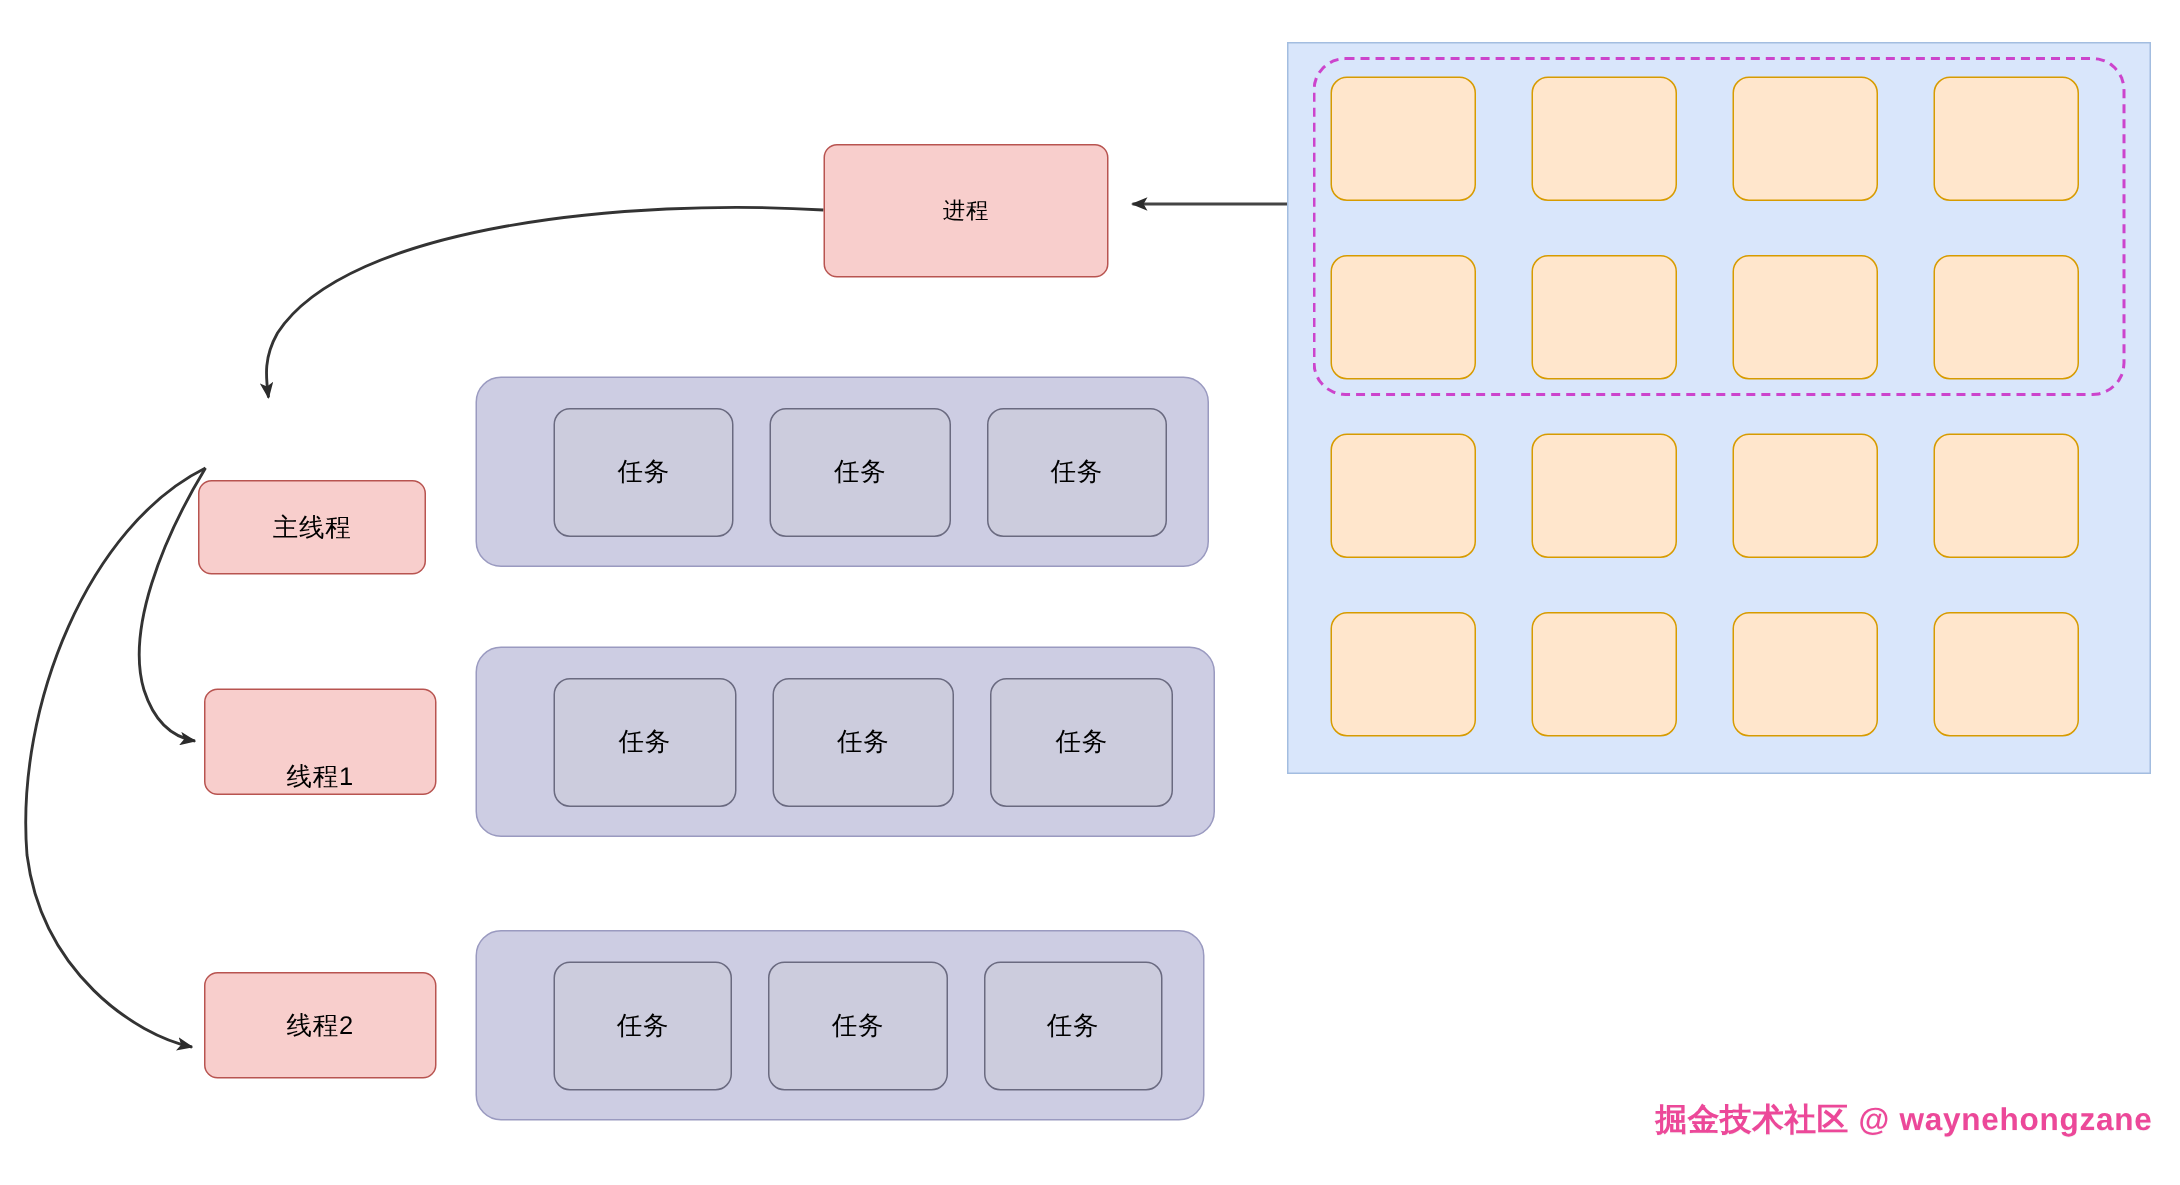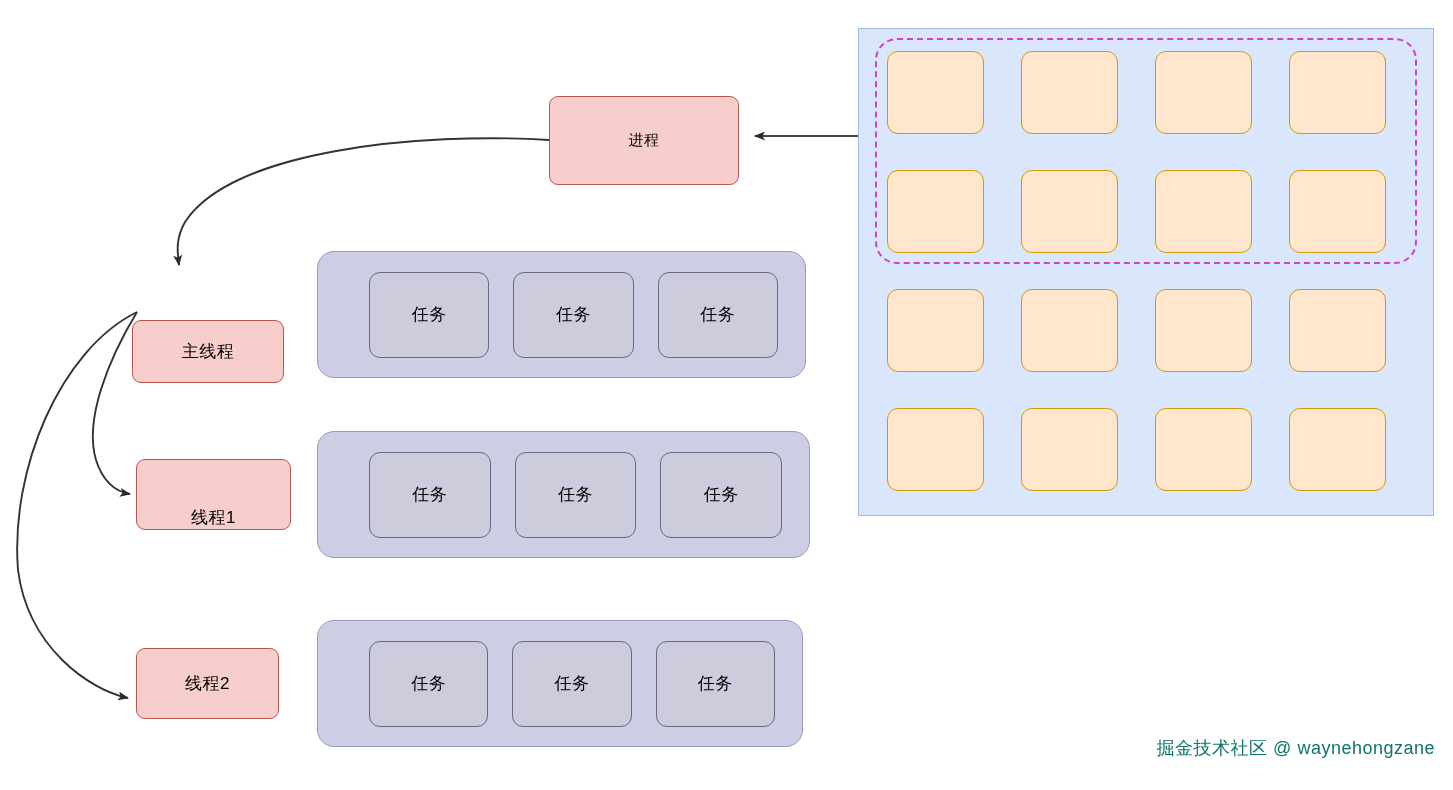--- a/index.html
+++ b/index.html
@@ -101,25 +101,26 @@
     border-radius: 11px;
     width: 97px;
     height: 83px;
   }
 
   
   .watermark {
     position: absolute;
     right: 18px;
     bottom: 30px;
-    font-size: 18px;
-    color: #0f766e;
+    font-size: 21px;
+    color: #ec4899;
     white-space: nowrap;
     letter-spacing: 0.5px;
     text-shadow: 0 1px 0 #f6f6f6;
+    font-weight: bold;
   }
 </style>
 </head>
 <body>
 
 <svg id="canvas" viewBox="0 0 1453 790" xmlns="http://www.w3.org/2000/svg">
   <defs>
     <marker id="arrowhead" markerWidth="11" markerHeight="9" refX="10" refY="4.5" orient="auto" markerUnits="userSpaceOnUse">
       <path d="M0,0 L11,4.5 L0,9 L2.6,4.5 Z" fill="#2b2b2b"></path>
     </marker>
@@ -147,21 +148,21 @@
 </div>
 
 <div class="node pink-node" style="left:132px; top:280px; width:152px; height:63px;margin-top:40px;">
   <span>主线程</span>
 </div>
 
 <div class="node pink-node" style="left:136px; top:459px; width:155px; height:71px;align-items:flex-end;">
   <span>线程1</span>
 </div>
 
-<div class="node pink-node" style="left:136px; top:648px; width:143px; height:71px;">
+<div class="node pink-node" style="left:136px; top:648px; width:155px; height:71px;">
   <span>线程2</span>
 </div>
 
 <div class="queue" style="left:317px; top:251px; width:489px; height:127px;">
   <div class="task">
     <span>任务</span>
   </div>
   <div class="task">
     <span>任务</span>
   </div>

